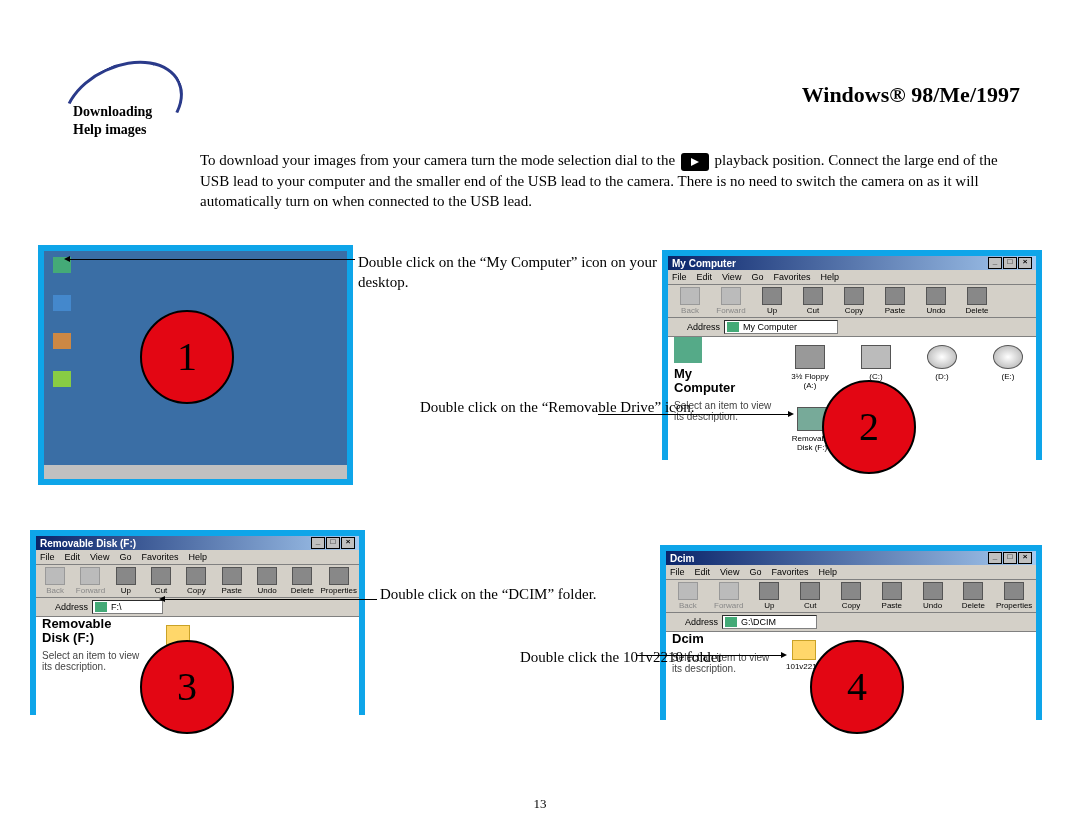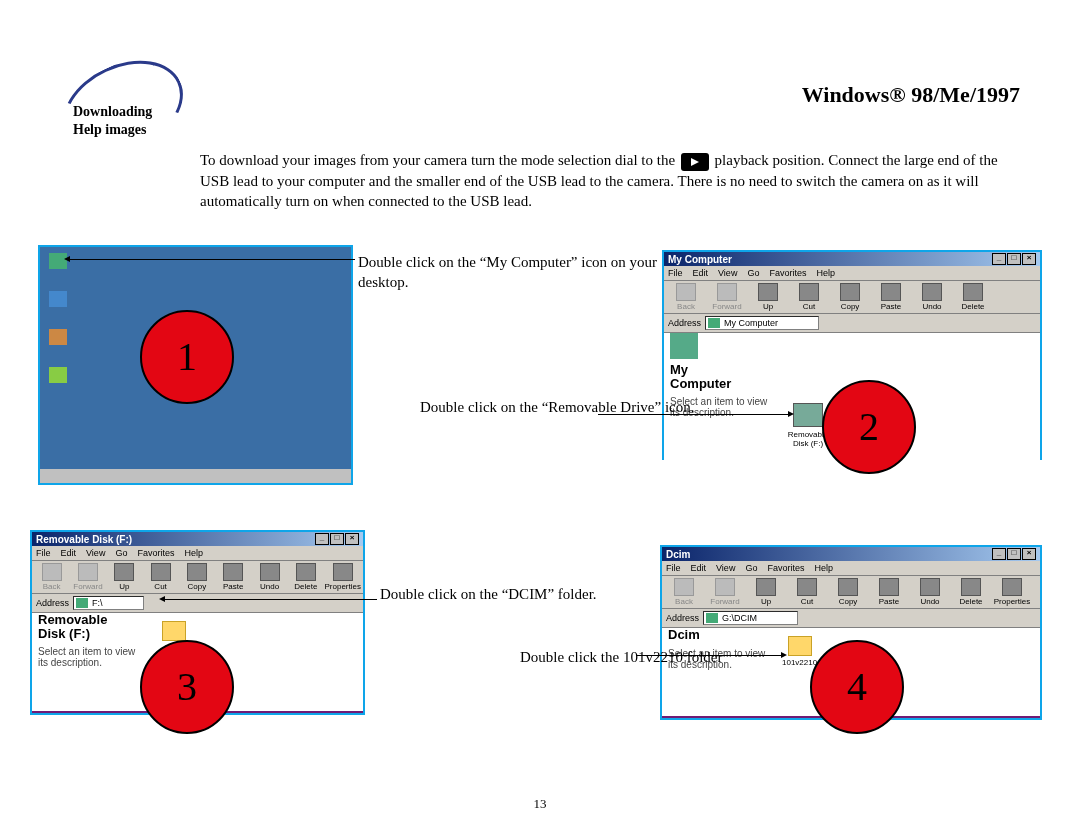--- a/index.html
+++ b/index.html
@@ -80,21 +80,21 @@
     top: 225px;
     left: 38px;
     font-weight: bold;
     font-size: 14px;
     text-decoration: underline;
     margin-top: 40px;
   }
   
   .shot {
     position: absolute;
-    border: 2px solid #0ea5e9;
+    border: 6px solid #0ea5e9;
     background: #701a75;
     box-sizing: border-box;
   }
   .shot1 { top: 245px; left: 38px; width: 315px; height: 240px; }
   .shot2 { top: 250px; left: 662px; width: 380px; height: 210px; }
   .shot3 { top: 530px; left: 30px; width: 335px; height: 185px; }
   .shot4 { top: 545px; left: 660px; width: 382px; height: 175px; }
   
   .shot1 .desktop {
     background: #3a6ea5;
@@ -166,21 +166,21 @@
     margin: 0 auto 2px;
     background: #888;
     border: 1px solid #555;
   }
   .tbtn.disabled { color: #888; }
   .tbtn.disabled .ticon { background: #bbb; border-color: #999; }
   .addrbar {
     background: #d4d0c8;
     font-size: 9px;
     font-family: Tahoma, sans-serif;
-    padding: 2px 4px;
+    padding: 2px 19px;
     border-bottom: 1px solid #808080;
     display: flex;
     align-items: center;
     gap: 4px;
   }
   .addrbar .addrbox {
     background: #fff;
     border: 1px inset #808080;
     flex: 0 0 auto;
     padding: 1px 40px 1px 18px;
@@ -395,20 +395,38 @@
     <span>Address</span>
     <span class="addrbox">My Computer</span>
   </div>
   <div class="content" style="height:128px">
     <div class="leftpane">
       <div class="hicon"></div>
       <div class="htitle" style="white-space:pre">My
 Computer</div>
       <div class="hsub">Select an item to view its description.</div>
     </div>
+    <div class="iconpane" id="drives-2">
+        <div class="drv">
+          <div class="dicon floppy"></div>
+          <div>3½ Floppy (A:)</div>
+        </div>
+        <div class="drv">
+          <div class="dicon "></div>
+          <div>(C:)</div>
+        </div>
+        <div class="drv">
+          <div class="dicon cd"></div>
+          <div>(D:)</div>
+        </div>
+        <div class="drv">
+          <div class="dicon cd"></div>
+          <div>(E:)</div>
+        </div>
+      </div>
   <div class="drv" style="position: absolute; left: 120px; top: 70px;">
         <div class="dicon removable"></div>
         <div>Removable Disk (F:)</div>
       </div>
     </div>
 </div>
 
 <div class="shot shot3">
   <div class="win-title">
     <span>Removable Disk (F:)</span>

